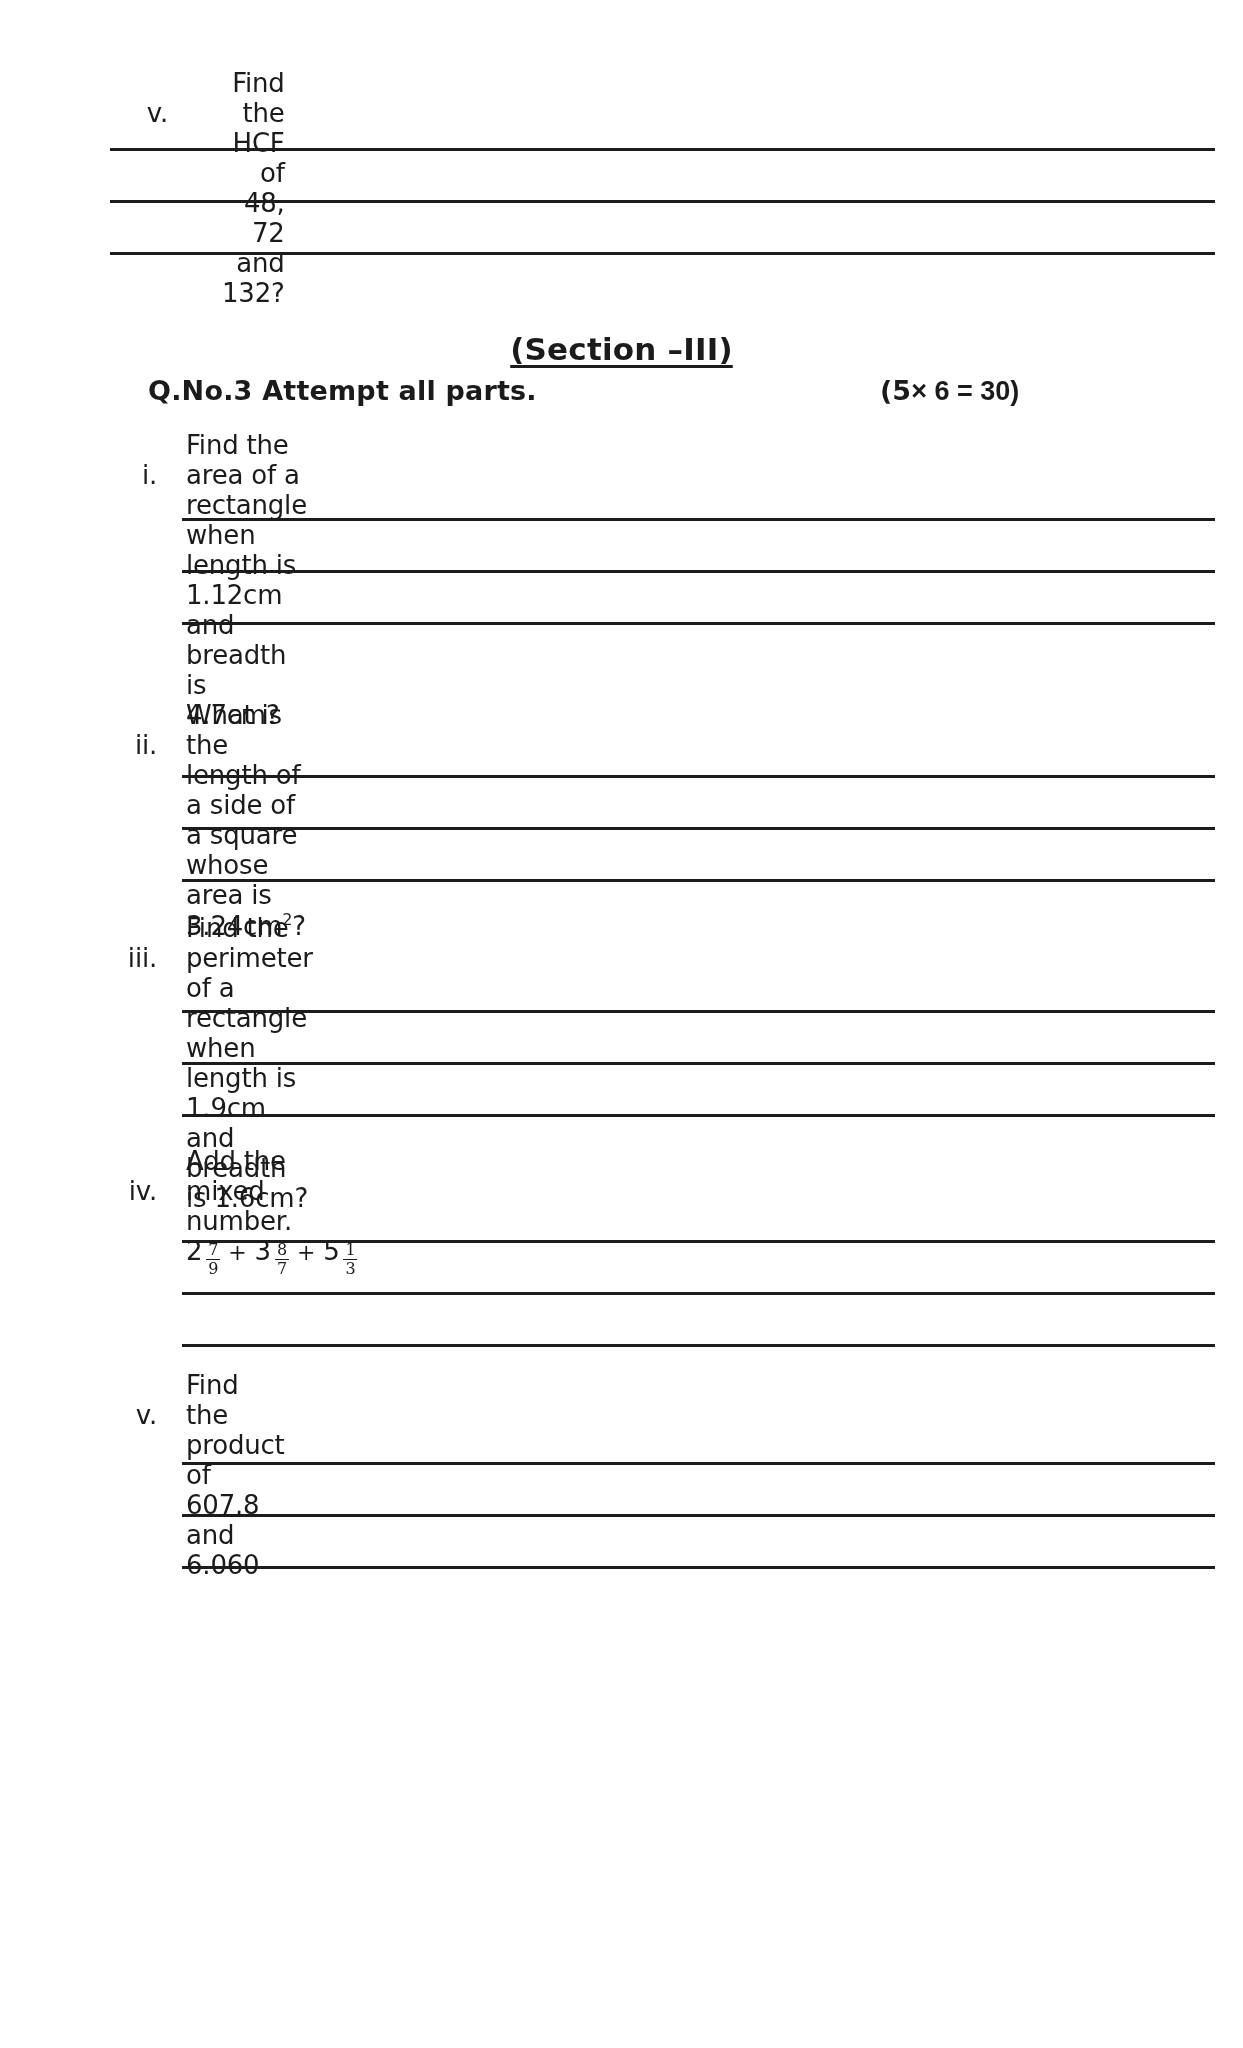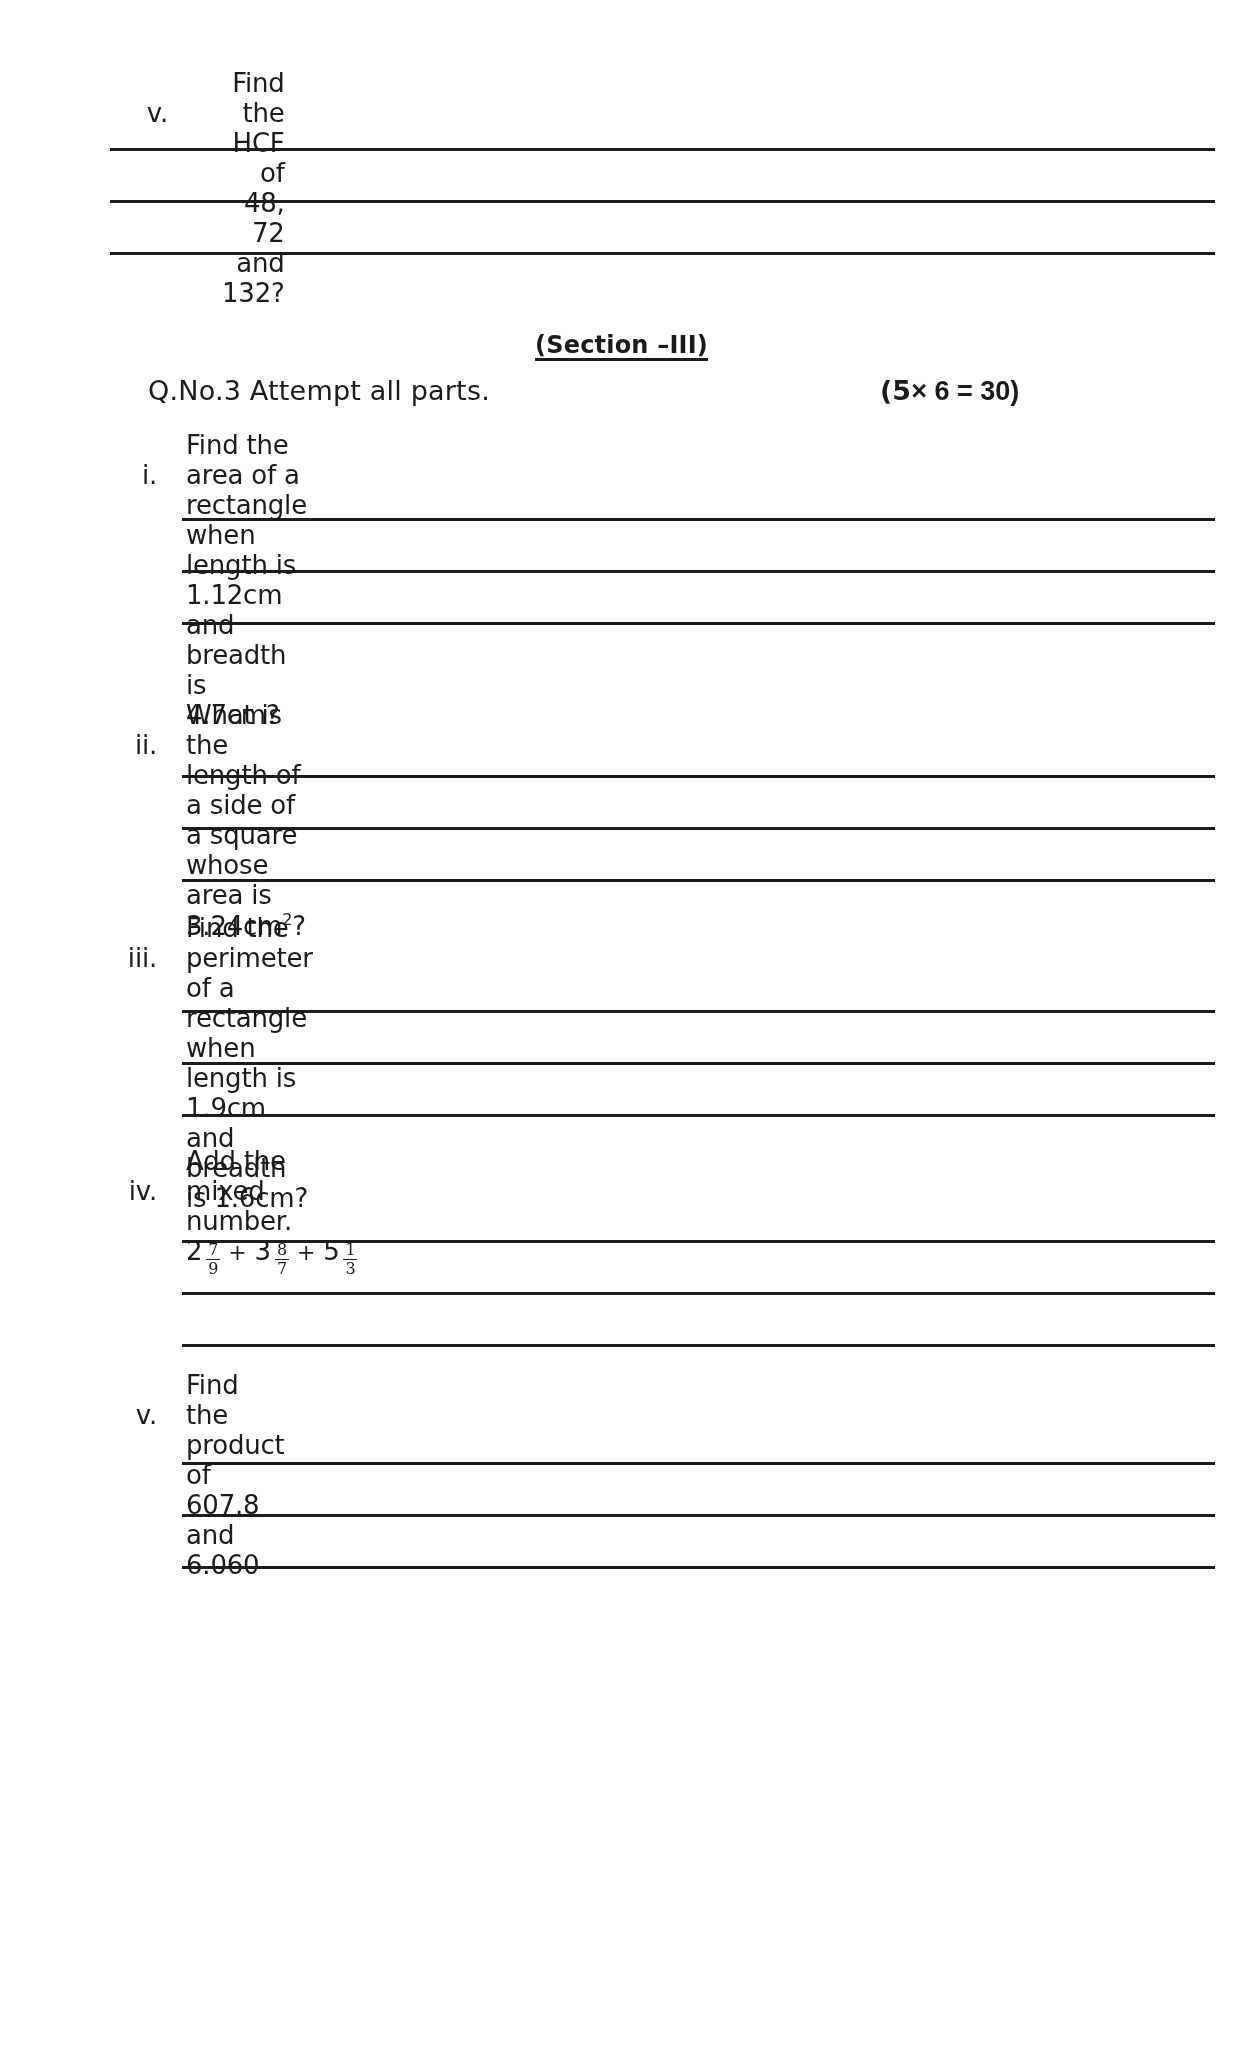--- a/index.html
+++ b/index.html
@@ -18,26 +18,26 @@
   .q-row.prev .q-num{left:108px;width:60px;}
   .q-row.prev .q-text{left:222px;text-align:right;}
 
   .answer-lines{position:absolute;}
   .answer-line{height:0;border-bottom:3px solid #1c1c1c;margin-bottom:49px;}
   .answer-lines.full{left:110px;width:1105px;}
   .answer-lines.indent{left:182px;width:1033px;}
 
   .section-heading{
     position:absolute;left:0;top:331px;width:1243px;
-    text-align:center;font-size:24px;font-weight:bold;letter-spacing:0.2px;
+    text-align:center;font-size:31px;font-weight:bold;letter-spacing:0.2px;
   }
   .section-heading .underlined{text-decoration:underline;text-underline-offset:5px;text-decoration-thickness:2.5px;}
 
   .instruction-row{position:absolute;top:375px;left:0;width:1243px;font-size:27px;}
-  .instruction-text{position:absolute;left:148px;font-weight:normal;letter-spacing:0.2px;}
+  .instruction-text{position:absolute;left:148px;font-weight:bold;letter-spacing:0.2px;}
   .marks{position:absolute;left:880px;}
   .marks-sans{font-weight:bold;font-family:"DejaVu Sans", sans-serif;}
   .marks-serif{font-weight:bold;font-family:Liberation Sans, sans-serif;}
 
   .sup{font-size:16px;vertical-align:10px;}
 
   .expr{white-space:nowrap;}
   .expr .whole{font-size:26px;}
   .frac{
     display:inline-block;text-align:center;vertical-align:-14px;

